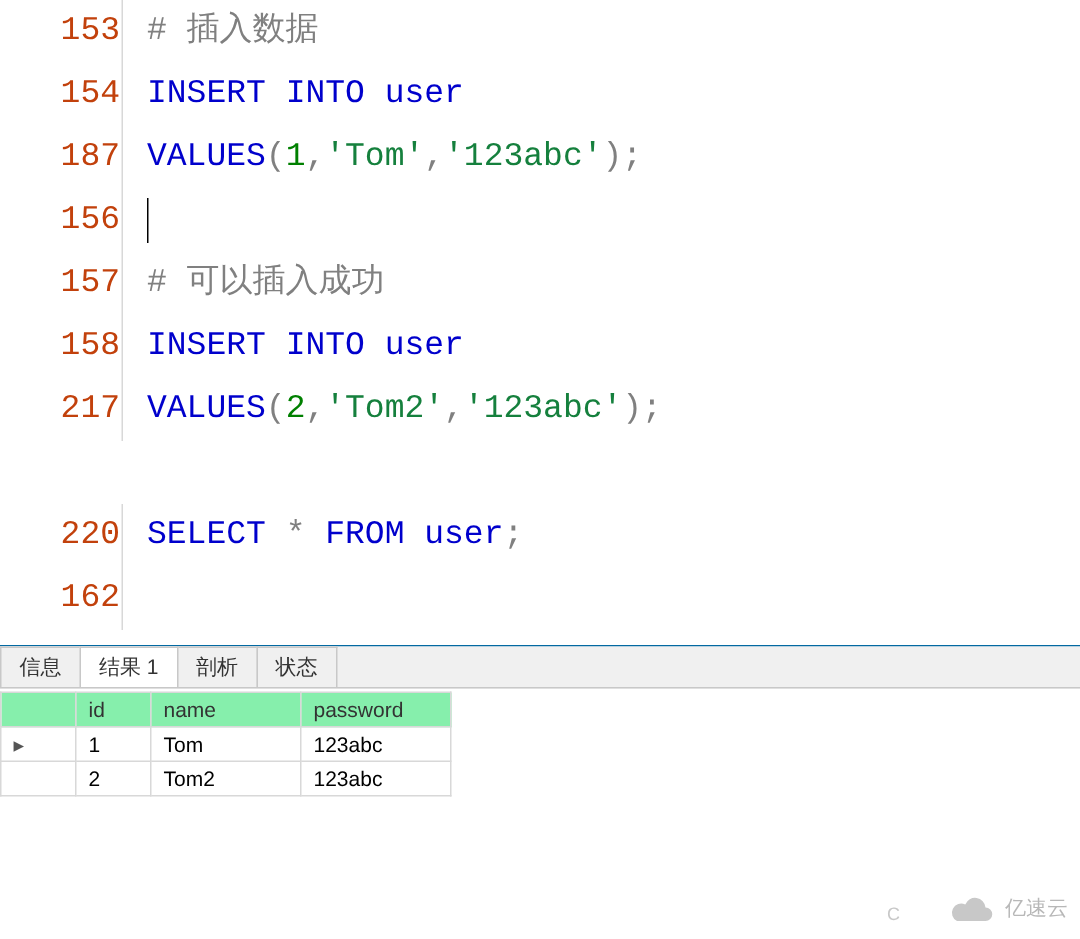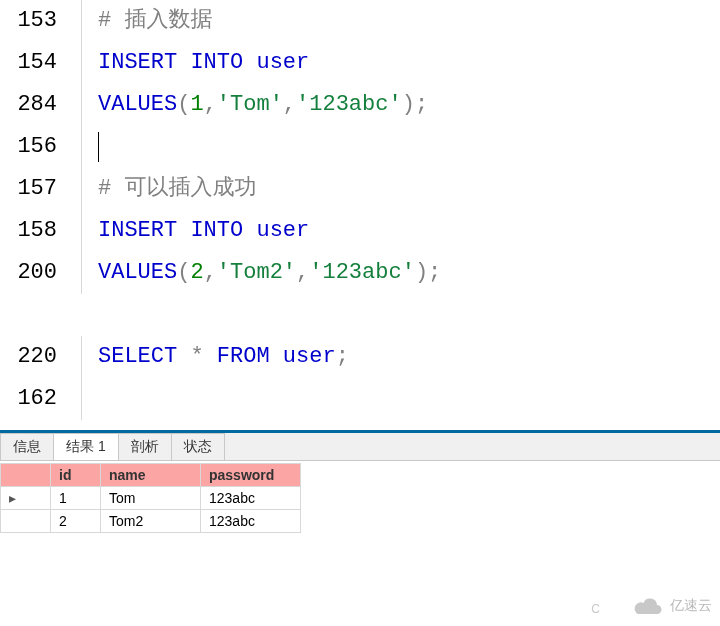--- a/index.html
+++ b/index.html
@@ -19,22 +19,22 @@
     }
     .code-line {
       display: flex;
       font-size: 22px;
       line-height: 42px;
       height: 42px;
     }
     .gutter {
       width: 82px;
       text-align: right;
-      padding-right: 24px;
-      color: #000000;
+      padding-right: 1px;
+      color: #c2410c;
       border-right: 1px solid #d8d8d8;
       user-select: none;
     }
     .code {
       padding-left: 16px;
       white-space: pre;
       flex: 1;
       position: relative;
     }
     .cursor {
@@ -46,21 +46,21 @@
       background: #000;
     }
     .c-comment { color: #808080; }
     .c-keyword { color: #0000cc; }
     .c-num     { color: #008000; }
     .c-str     { color: #15803d; }
     .c-punc    { color: #808080; }
     .c-star    { color: #808080; }
 
     .results-area {
-      border-top: 3px solid #0369a1;
+      border-top: 1px solid #0369a1;
       font-family: "Microsoft YaHei", "SimSun", sans-serif;
       font-size: 14px;
     }
     .tabs {
       display: flex;
       background: #f0f0f0;
       height: 28px;
       border-bottom: 1px solid #c8c8c8;
     }
     .tab {
@@ -84,22 +84,22 @@
       margin-top: 2px;
     }
     .result-table th, .result-table td {
       border: 1px solid #d8d8d8;
       padding: 3px 8px;
       text-align: left;
       background: #fff;
       min-width: 50px;
     }
     .result-table th {
-      background: #fca5a5;
-      font-weight: bold;
+      background: #86efac;
+      font-weight: normal;
       color: #333;
     }
     .row-handle {
       width: 14px;
       min-width: 14px;
       background: #f4f4f4;
       padding: 0;
       text-align: center;
       color: #555;
     }
@@ -136,37 +136,37 @@
 <div class="editor" id="editor">
     <div class="code-line">
       <div class="gutter">153</div>
       <div class="code"><span class="c-comment"># 插入数据</span></div>
     </div>
     <div class="code-line">
       <div class="gutter">154</div>
       <div class="code"><span class="c-keyword">INSERT</span><span> </span><span class="c-keyword">INTO</span><span> </span><span class="c-keyword">user</span></div>
     </div>
     <div class="code-line">
-      <div class="gutter">284</div>
+      <div class="gutter">187</div>
       <div class="code"><span class="c-keyword">VALUES</span><span class="c-punc">(</span><span class="c-num">1</span><span class="c-punc">,</span><span class="c-str">'Tom'</span><span class="c-punc">,</span><span class="c-str">'123abc'</span><span class="c-punc">)</span><span class="c-punc">;</span></div>
     </div>
     <div class="code-line">
       <div class="gutter">156</div>
       <div class="code"><div class="cursor"></div></div>
     </div>
     <div class="code-line">
       <div class="gutter">157</div>
       <div class="code"><span class="c-comment"># 可以插入成功</span></div>
     </div>
     <div class="code-line">
       <div class="gutter">158</div>
       <div class="code"><span class="c-keyword">INSERT</span><span> </span><span class="c-keyword">INTO</span><span> </span><span class="c-keyword">user</span></div>
     </div>
     <div class="code-line">
-      <div class="gutter">200</div>
+      <div class="gutter">217</div>
       <div class="code"><span class="c-keyword">VALUES</span><span class="c-punc">(</span><span class="c-num">2</span><span class="c-punc">,</span><span class="c-str">'Tom2'</span><span class="c-punc">,</span><span class="c-str">'123abc'</span><span class="c-punc">)</span><span class="c-punc">;</span></div>
     </div>
     <div class="code-line">
       <div class="code"></div>
     </div>
     <div class="code-line">
       <div class="gutter">220</div>
       <div class="code"><span class="c-keyword">SELECT</span><span> </span><span class="c-star">*</span><span> </span><span class="c-keyword">FROM</span><span> </span><span class="c-keyword">user</span><span class="c-punc">;</span></div>
     </div>
     <div class="code-line">

